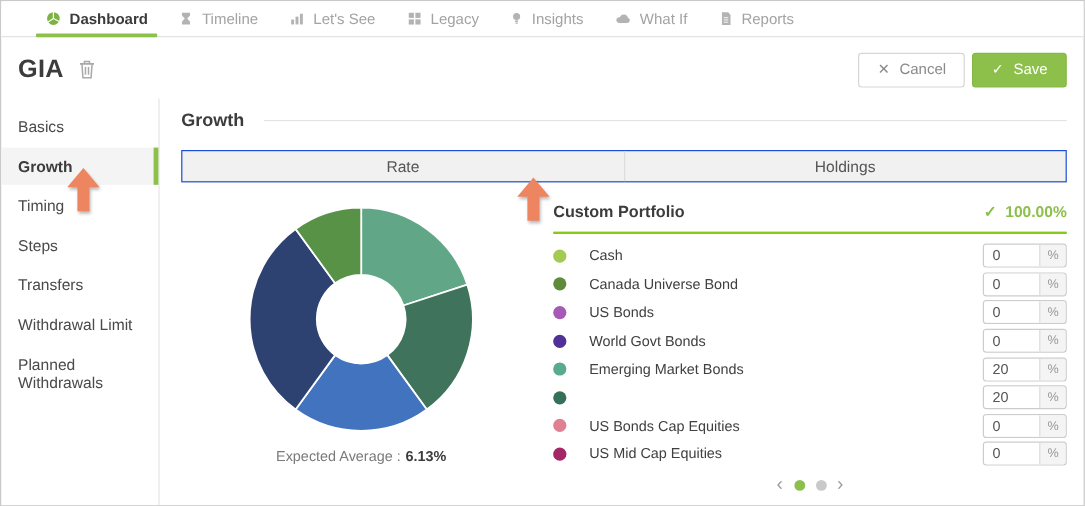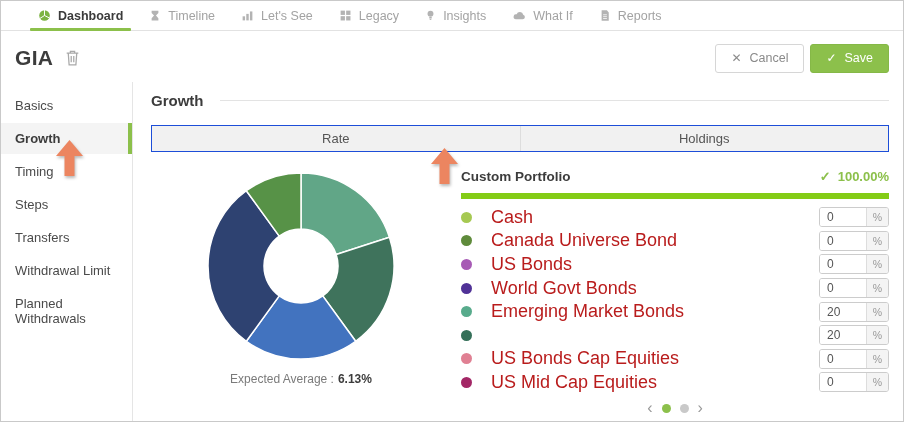--- a/index.html
+++ b/index.html
@@ -40,27 +40,27 @@
   .tab { flex:1; display:flex; align-items:center; justify-content:center; font-size:13px; color:#555; border-right:1px solid #ddd; cursor:pointer; }
   .tab:last-child { border-right:none; }
   .tab.active { background:#8cc04b; color:#fff; border-color:#8cc04b; }
   .content { display:flex; }
   .chart-col { width:300px; flex-shrink:0; display:flex; flex-direction:column; align-items:center; }
   .donut-wrap { margin-top:4px; }
   .expected { font-size:12px; color:#7a7a7a; margin-top:4px; }
   .expected b { color:#3c3c3c; margin-left:4px; }
   
   .portfolio { flex:1; padding-left:10px; min-width:0; }
-  .pf-head { display:flex; align-items:center; padding:5px 0 9px 0; border-bottom:6px solid #84cc16;justify-content:space-between; }
+  .pf-head { display:flex; align-items:center; padding:5px 0 9px 0; border-bottom:2px solid #84cc16;justify-content:space-between; }
   .pf-title { font-weight:bold; font-size:13.5px; color:#3c3c3c; }
   .pf-total { margin-left:auto; color:#8cc04b; font-weight:bold; font-size:13px; display:flex; align-items:center; gap:7px; }
   .pf-rows { margin-top:7px; }
   .pf-row { display:flex; align-items:center; height:23.6px; }
   .dot { width:11px; height:11px; border-radius:50%; margin-right:19px; flex-shrink:0; background:#ccc; }
-  .pf-label { font-size:18px; color:#b91c1c; white-space:nowrap; }
+  .pf-label { font-size:12px; color:#404040; white-space:nowrap; }
   .input-group { margin-left:auto; display:flex; height:20px; border:1px solid #ccc; border-radius:3px; overflow:hidden; background:#fff; }
   .input-group input { width:46px; border:none; outline:none; font-size:12px; padding:0 7px; color:#555; font-family:inherit; }
   .addon { width:22px; background:#f4f4f4; border-left:1px solid #ddd; display:flex; align-items:center; justify-content:center; font-size:10.5px; color:#999; }
   .pagination { display:flex; align-items:center; justify-content:center; gap:9px; margin-top:6px; color:#9a9a9a; }
   .chev { font-size:16px; cursor:pointer; line-height:1; color:#9a9a9a; }
   .page-dot { width:9px; height:9px; border-radius:50%; background:#c9c9c9; cursor:pointer; }
   .page-dot.active { background:#8cc04b; }
   
   .cursor-arrow { position:absolute; z-index:20; filter:drop-shadow(1px 2px 1.5px rgba(0,0,0,.28)); pointer-events:none; }
   .arrow-sidebar { left:54px; top:138px; }

